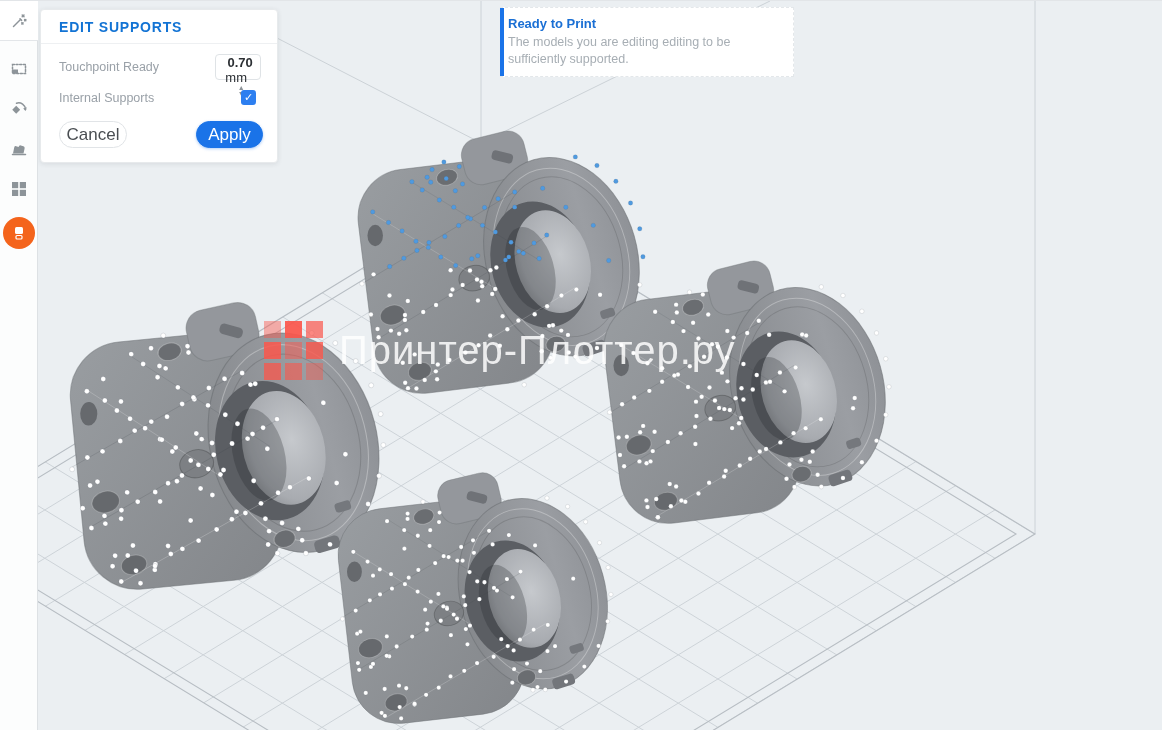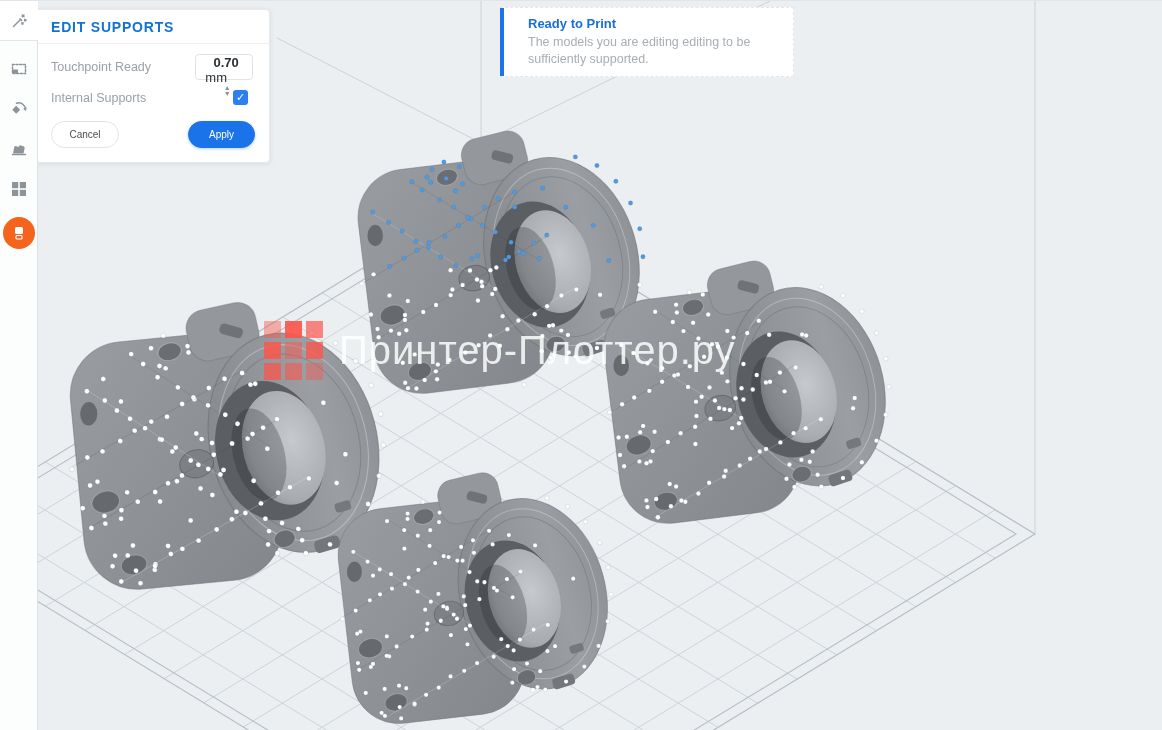--- a/index.html
+++ b/index.html
@@ -27,51 +27,51 @@
   #watermark { position:absolute; left:264px; top:320px; z-index:2; display:flex;
     align-items:center; pointer-events:none;justify-content:center; }
   #wm-logo { display:grid; grid-template-columns:repeat(3,17px); grid-template-rows:repeat(3,17px);
     gap:4px; margin-right:16px; }
   #wm-logo span { background:#fb564b; display:block; }
   .o1{opacity:.45}.o2{opacity:.92}.o3{opacity:.7}.o4{opacity:.85}.o5{opacity:.5}
   .o6{opacity:.8}.o7{opacity:.75}.o8{opacity:.6}.o9{opacity:.42}
   #wm-text { font-size:40px; color:rgba(255,255,255,.84); letter-spacing:1px; white-space:nowrap; }
 
   
-  #panel { position:absolute; left:32px; top:8px; width:238px; z-index:4;
+  #panel { position:absolute; left:40px; top:8px; width:238px; z-index:4;
     background:#ffffff; border:1px solid #e7eaec; border-radius:4px;
     box-shadow:0 1px 5px rgba(40,50,60,.10); padding-bottom:14px; }
   #panel-title { font-size:14px; font-weight:bold; letter-spacing:.8px; color:#1273d4;
     padding:9px 18px 8px 18px; border-bottom:1px solid #eef0f2; }
   .panel-row { display:flex; align-items:center; justify-content:space-between;
     padding:10px 16px 0 18px; }
   .panel-label { font-size:12.5px; color:#9aa1a8; }
   #size-box { display:flex; align-items:center; background:#fff; border:1px solid #dfe3e6;
     border-radius:4px; height:26px; padding:0 5px 0 9px; cursor:text;flex-direction:column; }
   #size-value { font-size:13px; font-weight:bold; color:#2b2f33; }
   #size-caret { display:inline-block; width:1px; height:14px; background:#4a4e52; margin:0 1px; }
-  #size-unit { font-size:13px; color:#2b2f33; margin-right:20px; }
+  #size-unit { font-size:13px; color:#2b2f33; margin-right:8px; }
   #stepper { display:flex; flex-direction:column; justify-content:center; line-height:6px;
     color:#8d9499; font-size:7px; cursor:pointer; padding-left:2px; }
   #checkbox { width:15px; height:15px; border-radius:3px; background:#2d7ff0;
     display:flex; align-items:center; justify-content:center; cursor:pointer;
     margin-right:5px; }
   #checkbox .mark { color:#fff; font-size:11px; line-height:11px; }
   .btn-row { display:flex; align-items:center; justify-content:space-between;
     padding:16px 14px 0 18px; }
-  .pill { height:27px; border-radius:14px; font-size:10px; display:flex; align-items:center;
+  .pill { height:27px; border-radius:14px; font-size:17px; display:flex; align-items:center;
     justify-content:center; cursor:pointer; }
   #btn-cancel { width:68px; background:#fff; border:1px solid #e1e4e7; color:#4a4e52; }
   #btn-apply { width:67px; background:#1a73e8; border:1px solid #1a73e8; color:#fff;
     box-shadow:0 1px 3px rgba(26,115,232,.35); }
 
   
   #notice { position:absolute; left:500px; top:6px; width:294px; z-index:3;
     background:#ffffff; border:1px dashed #e3e7ea; border-left:none;
-    padding:8px 12px 9px 28px; }
+    padding:8px 12px 9px 8px; }
   #notice-bar { position:absolute; left:0; top:0; width:4px; height:100%; background:#1a73e8; }
   #notice-title { font-size:13px; font-weight:bold; color:#1a6fd4; margin-bottom:3px; }
   #notice-body { font-size:12.5px; color:#a7aeb4; line-height:1.32; width:240px; }
 </style>
 </head>
 <body>
 
 <div id="stage">
 
   <div id="viewport">

